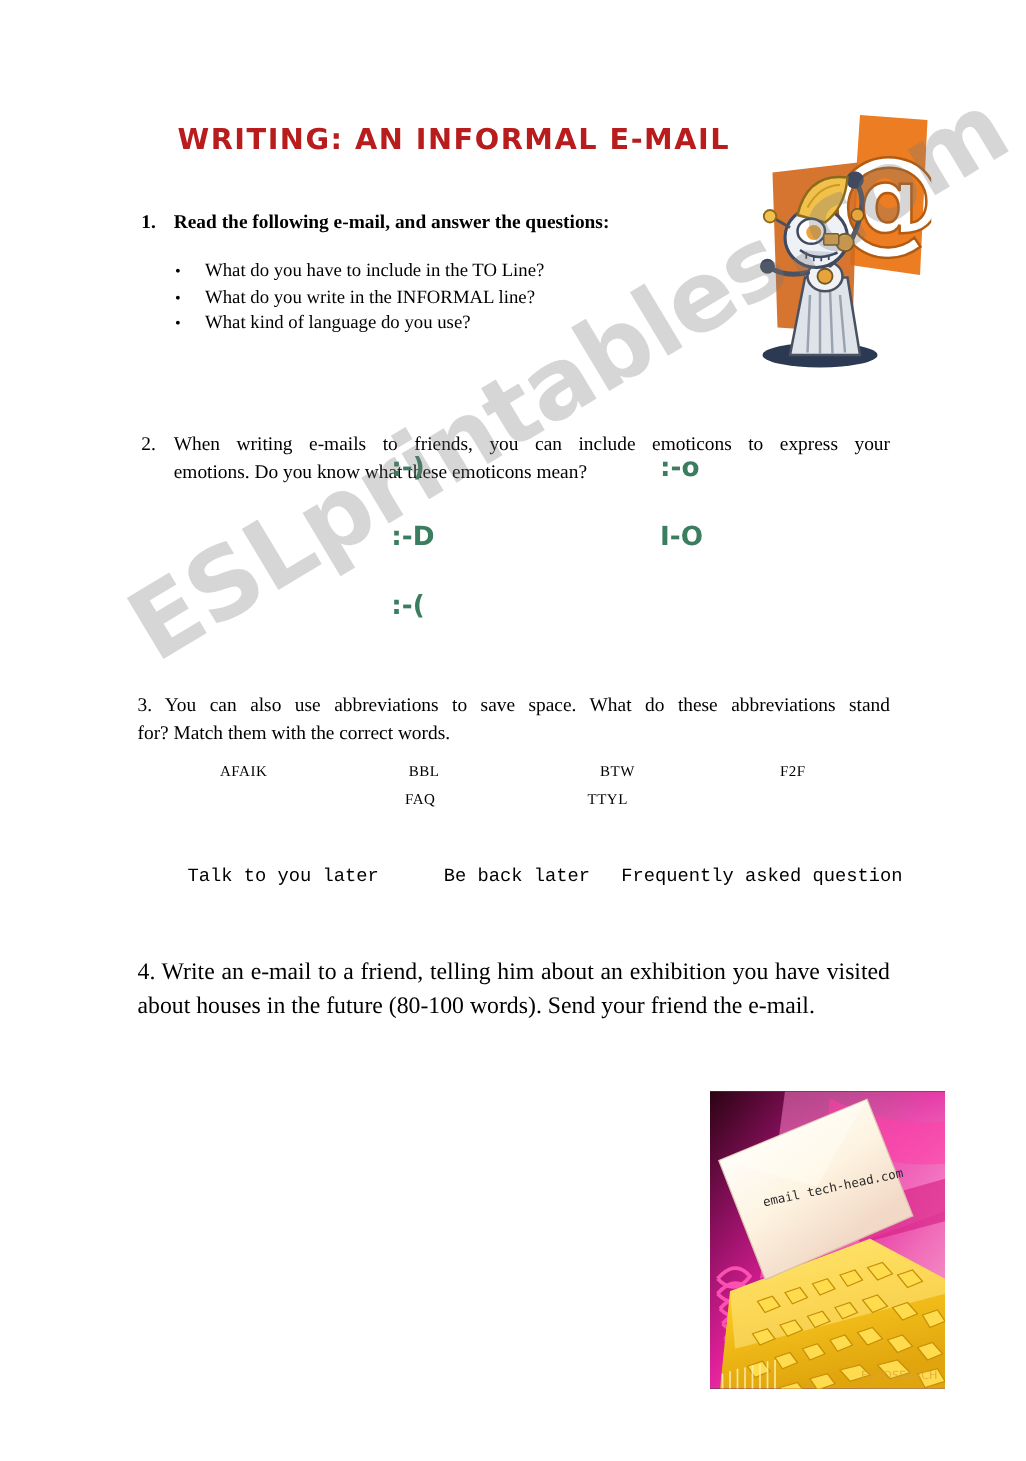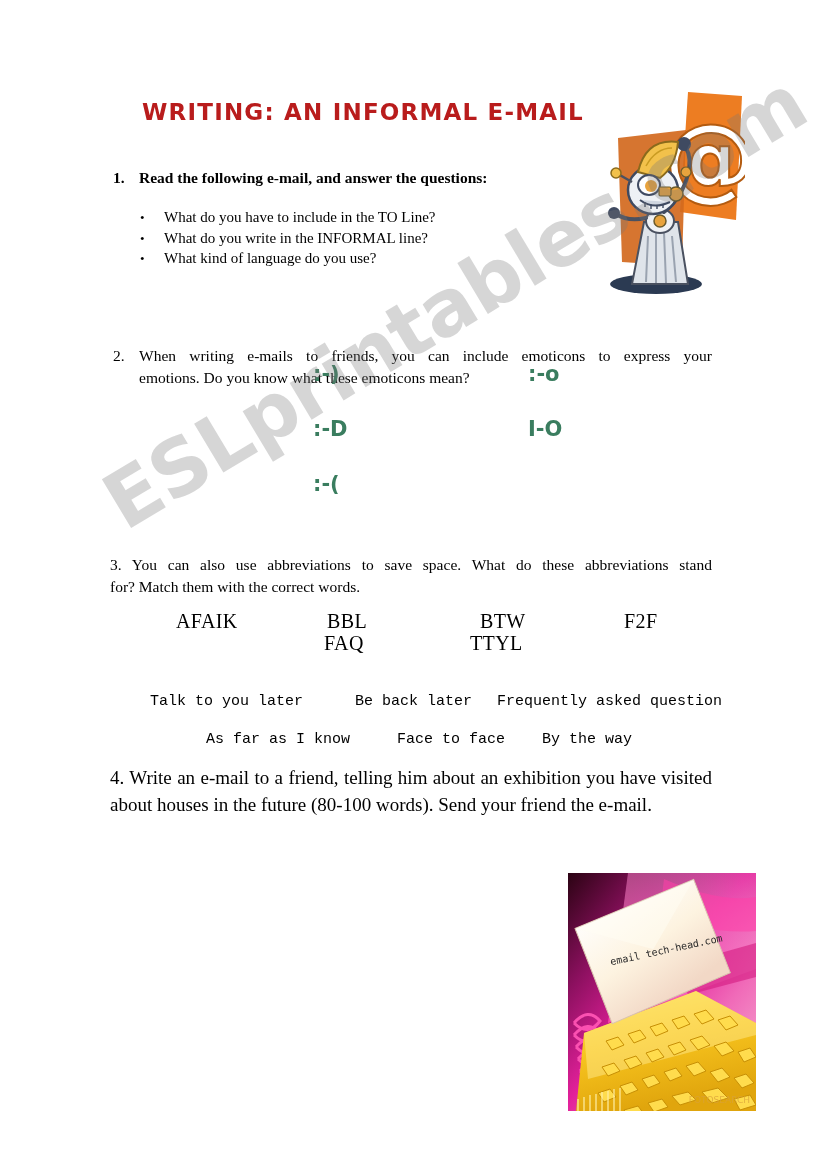--- a/index.html
+++ b/index.html
@@ -115,21 +115,21 @@
     line-height: 1.4;
     text-align: justify;
   }
   .q3 .line1 { display: block; text-align-last: justify; }
 
   .abbr-block {
     position: absolute;
     left: 110px;
     top: 610px;
     width: 610px;
-    font-size: 20px;
+    font-size: 12px;
     font-weight: normal;
     letter-spacing: 0.4px;
   }
   .abbr-row { position: relative; height: 22px; }
   .abbr-row span { position: absolute; top: 0; }
 
   .match-block {
     position: absolute;
     left: 110px;
     top: 693px;
@@ -286,25 +286,20 @@
       <span style="left:214px">FAQ</span>
       <span style="left:360px">TTYL</span>
     </div>
   </div>
 
   <div class="match-block">
     <div class="match-row">
       <span style="left:40px">Talk to you later</span>
       <span style="left:245px">Be back later</span>
       <span style="left:387px">Frequently asked question</span>
-    </div>
-    <div class="match-row">
-      <span style="left:96px">As far as I know</span>
-      <span style="left:287px">Face to face</span>
-      <span style="left:432px">By the way</span>
     </div>
   </div>
 
   <div class="q4">
     <span class="line1">4. Write an e-mail to a friend, telling him about an exhibition you have visited</span>
     <span>about houses in the future (80-100 words). Send your friend the e-mail.</span>
   </div>
 
   <div class="photo-keyboard">
     <svg viewBox="0 0 188 238" width="188" height="238" aria-hidden="true">

